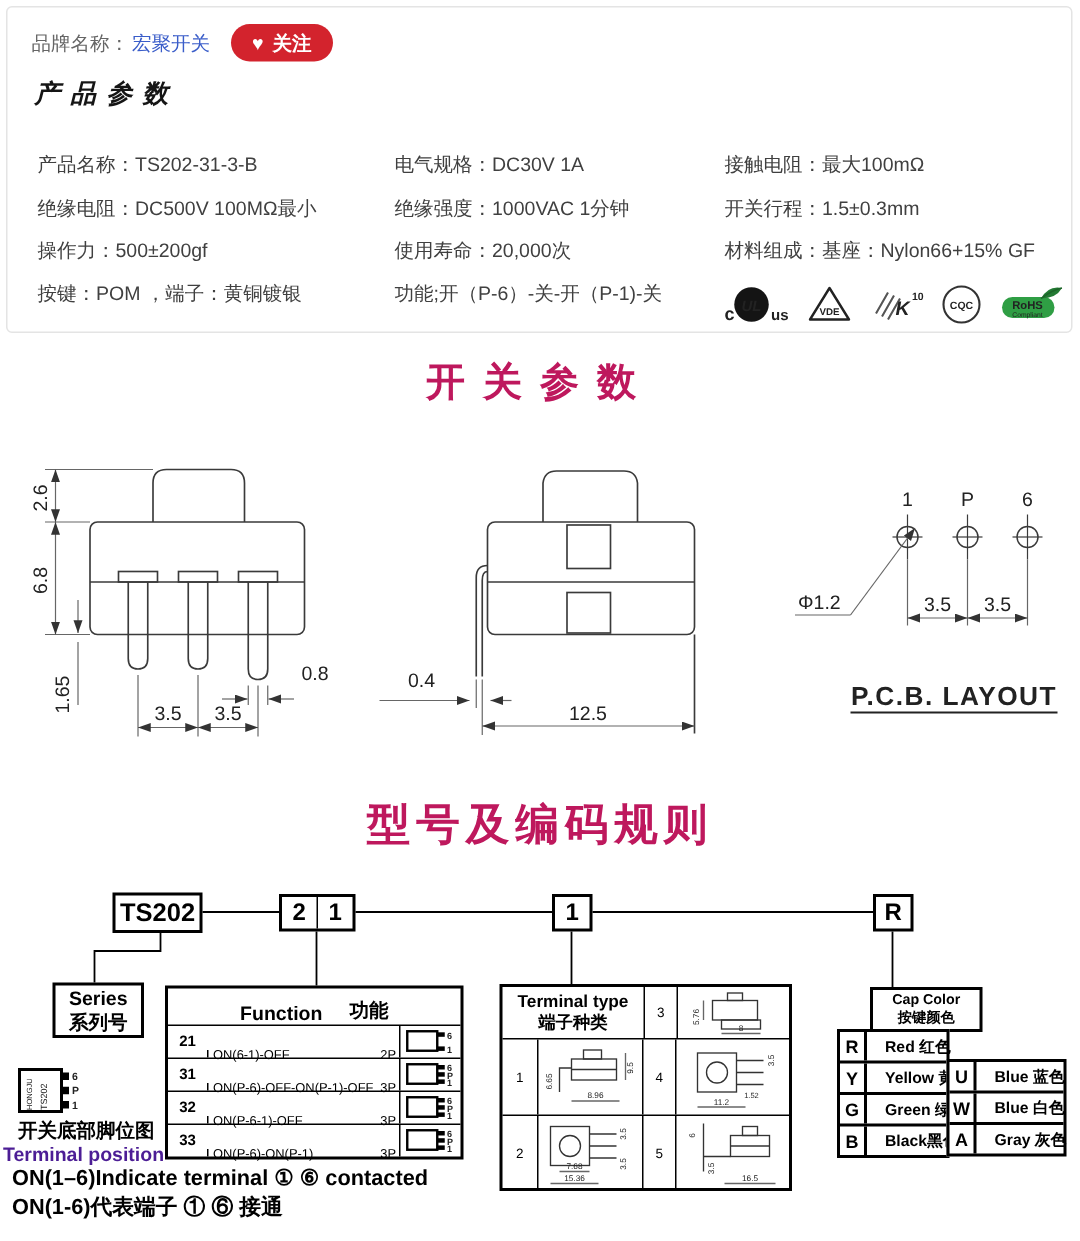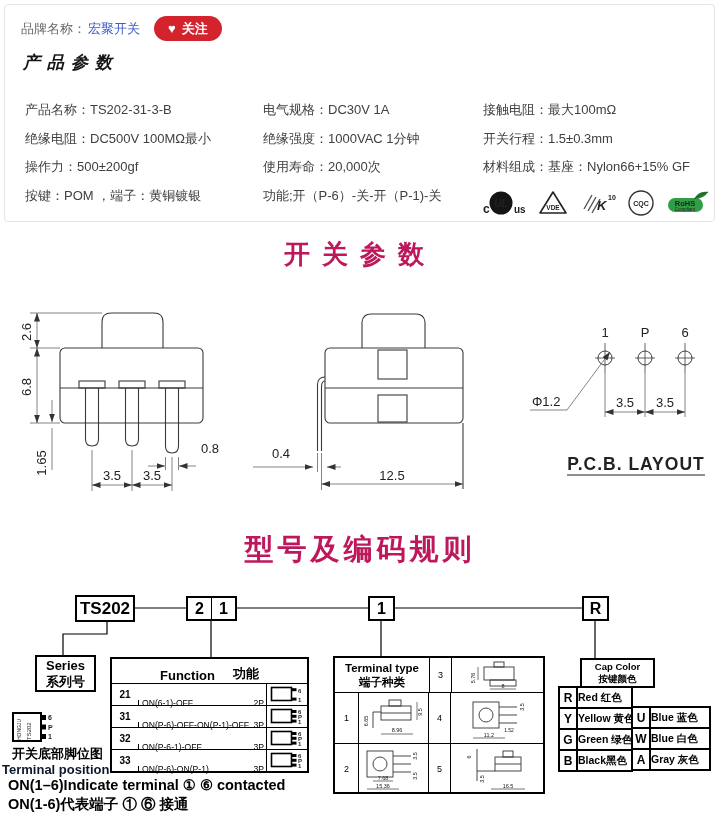--- a/index.html
+++ b/index.html
@@ -42,41 +42,41 @@
   
   .fn-table{position:absolute;left:110px;top:72px;width:199px;border:2px solid #000;box-sizing:border-box;background:#fff;color:#000;}
   .fn-head{height:24px;display:flex;align-items:flex-end;justify-content:center;gap:18px;font-weight:bold;font-size:13px;border-bottom:1px solid #000;}
   .fn-row{display:flex;height:21px;align-items:stretch;border-bottom:1px solid #000;}
   .fn-row:last-child{border-bottom:none;}
   .fn-code{width:26px;flex:none;display:flex;align-items:center;justify-content:center;font-size:10px;font-weight:bold;}
   .fn-desc{flex:1;border-left:1px solid #000;display:flex;align-items:center;font-size:8.6px;padding:0 2px 0 3px;white-space:nowrap;margin-top:16px;}
   .fn-desc .pole{margin-left:auto;padding-left:2px;}
   .fn-ic{width:40px;flex:none;border-left:1px solid #000;display:flex;align-items:center;justify-content:center;}
   
-  .tt{position:absolute;left:333px;top:71px;width:212px;height:138px;border:2px solid #000;box-sizing:border-box;background:#fff;color:#000;}
+  .tt{position:absolute;left:333px;top:71px;width:195px;height:138px;border:2px solid #000;box-sizing:border-box;background:#fff;color:#000;}
   .tt-row{display:flex;align-items:stretch;border-bottom:1px solid #000;}
   .tt-row:last-child{border-bottom:none;}
   .tt-head{width:94px;flex:none;display:flex;flex-direction:column;align-items:center;justify-content:center;
     font-weight:bold;font-size:11.5px;line-height:14px;border-right:1px solid #000;}
   .tt-num{width:21px;flex:none;display:flex;align-items:center;justify-content:center;font-size:9px;border-right:1px solid #000;}
   .tt-num.w{width:23px;}
   .tt-draw{flex:1;display:flex;align-items:center;justify-content:center;overflow:hidden;}
   .tt-draw.b{border-right:1px solid #000;flex:none;width:69px;}
   
   .cap-head{left:580px;top:73px;width:75px;height:30px;flex-direction:column;font-size:9.5px;line-height:12px;}
   .cap-tbl{position:absolute;border:2px solid #000;box-sizing:border-box;background:#fff;color:#000;}
   .cap-left{left:558px;top:101px;width:75px;}
   .cap-right{left:631px;top:121px;width:80px;}
   .cap-row{display:flex;height:19px;align-items:stretch;border-bottom:2px solid #000;}
   .cap-row:last-child{border-bottom:none;}
   .cap-c{width:16px;flex:none;border-right:2px solid #000;display:flex;align-items:center;justify-content:center;font-weight:bold;font-size:12px;}
-  .cap-n{flex:1;display:flex;align-items:center;padding-left:0;font-weight:bold;font-size:10.5px;white-space:nowrap;}
+  .cap-n{flex:1;display:flex;align-items:center;padding-left:12px;font-weight:bold;font-size:10.5px;white-space:nowrap;}
   .chipwrap{position:absolute;left:10px;top:126px;}
   .cap-cn{position:absolute;left:12px;top:160px;font-size:13px;font-weight:bold;color:#000;}
-  .cap-en{position:absolute;left:2px;top:177px;font-size:13px;font-weight:bold;color:#0f172a;}
+  .cap-en{position:absolute;left:2px;top:177px;font-size:13px;font-weight:bold;color:#4c1d95;}
   .note{position:absolute;left:8px;font-size:14.5px;font-weight:600;color:#000000;white-space:nowrap;}
   .n1{top:192px;} .n2{top:210px;}
 </style>
 </head>
 <body>
 
 <div class="card">
   <div class="brand-row">
     <span>品牌名称：</span>
     <a class="brand-link">宏聚开关</a>

